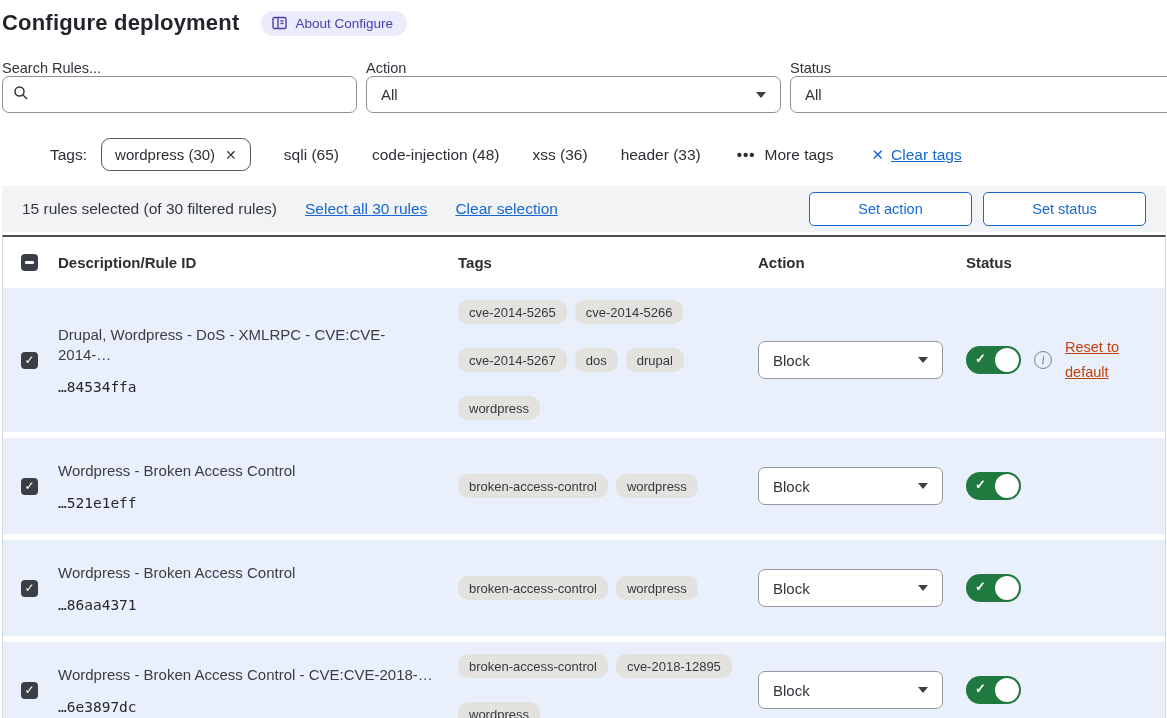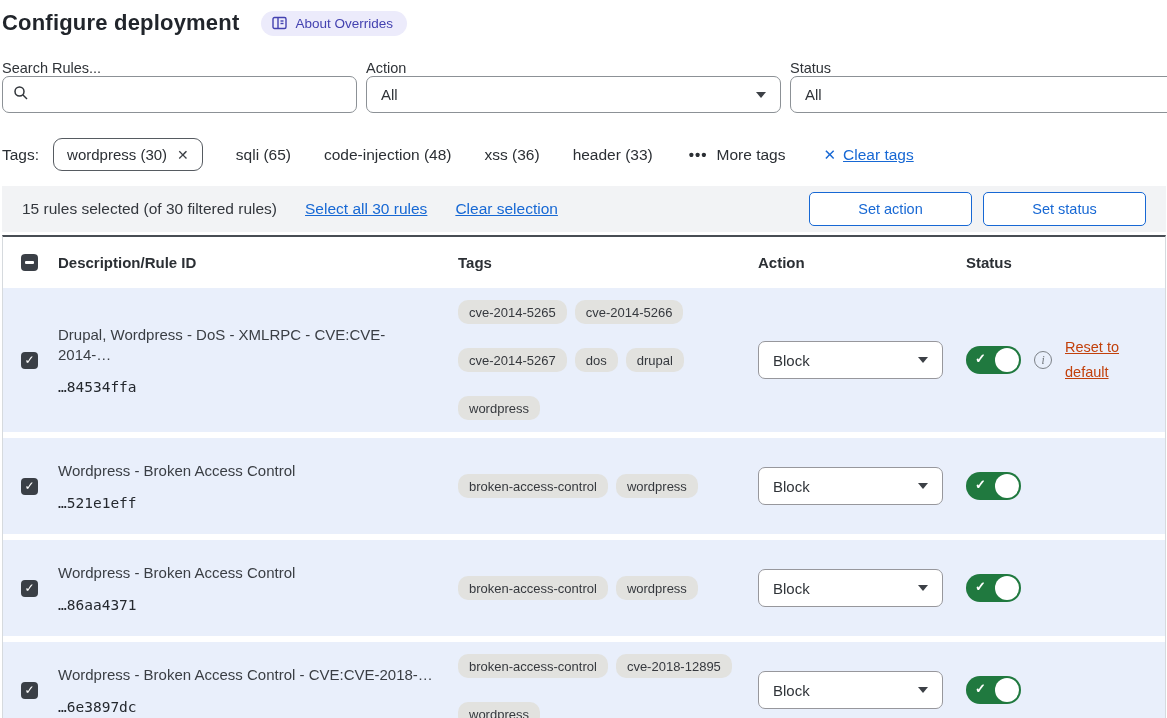--- a/index.html
+++ b/index.html
@@ -40,21 +40,21 @@
     width: 0; height: 0; border-left: 5px solid transparent; border-right: 5px solid transparent;
     border-top: 6px solid #3c4046;
   }
   .search-btn {
     height: 37px; width: 89px; background: #0e6ef4; color: #fff; border: none;
     border-radius: 7px; font-size: 10px; cursor: pointer; font-family: inherit; margin-left: 31px;
   }
 
   
   .tags-bar { display: flex; align-items: center; margin-top: 25px; font-size: 15.5px; color: #2b2f34; }
-  .tags-label { margin-right: 14px; }
+  .tags-label { margin-right: 14px; margin-left: 48px; }
   .tag-selected {
     display: inline-flex; align-items: center; gap: 10px;
     border: 1.5px solid #565b61; border-radius: 9px; padding: 7px 13px;
     font-size: 15px; cursor: pointer; background: #fff;
   }
   .tag-selected .x { font-size: 14px; color: #3c4046; }
   .tag-plain { margin-left: 33px; cursor: pointer; }
   .more-tags { margin-left: 36px; display: inline-flex; align-items: center; gap: 9px; cursor: pointer; }
   .dots { font-weight: 700; letter-spacing: 1px; color: #2b2f34; font-size: 15px; }
   .clear-tags { margin-left: 38px; display: inline-flex; align-items: center; gap: 7px; color: #1768d4; }
@@ -142,21 +142,21 @@
   <div class="page-title">Configure deployment</div>
   <div class="about-badge">
     <span>
       <svg width="15" height="14" viewBox="0 0 15 14" fill="none" stroke="#4442b0" stroke-width="1.4">
         <rect x="1" y="1.5" width="13" height="11" rx="1.5"></rect>
         <line x1="6" y1="1.5" x2="6" y2="12.5"></line>
         <line x1="8.5" y1="5" x2="11.5" y2="5"></line>
         <line x1="8.5" y1="7.5" x2="11.5" y2="7.5"></line>
       </svg>
     </span>
-    <span>About Overrides</span>
+    <span>About Configure</span>
   </div>
 </div>
 
 <div class="filters">
   <div class="field">
     <span class="field-label">Search Rules...</span>
     <div class="search-box">
       <span>
         <svg width="16" height="16" viewBox="0 0 16 16" fill="none" stroke="#2f3338" stroke-width="1.5">
           <circle cx="6.5" cy="6.5" r="4.5"></circle>

